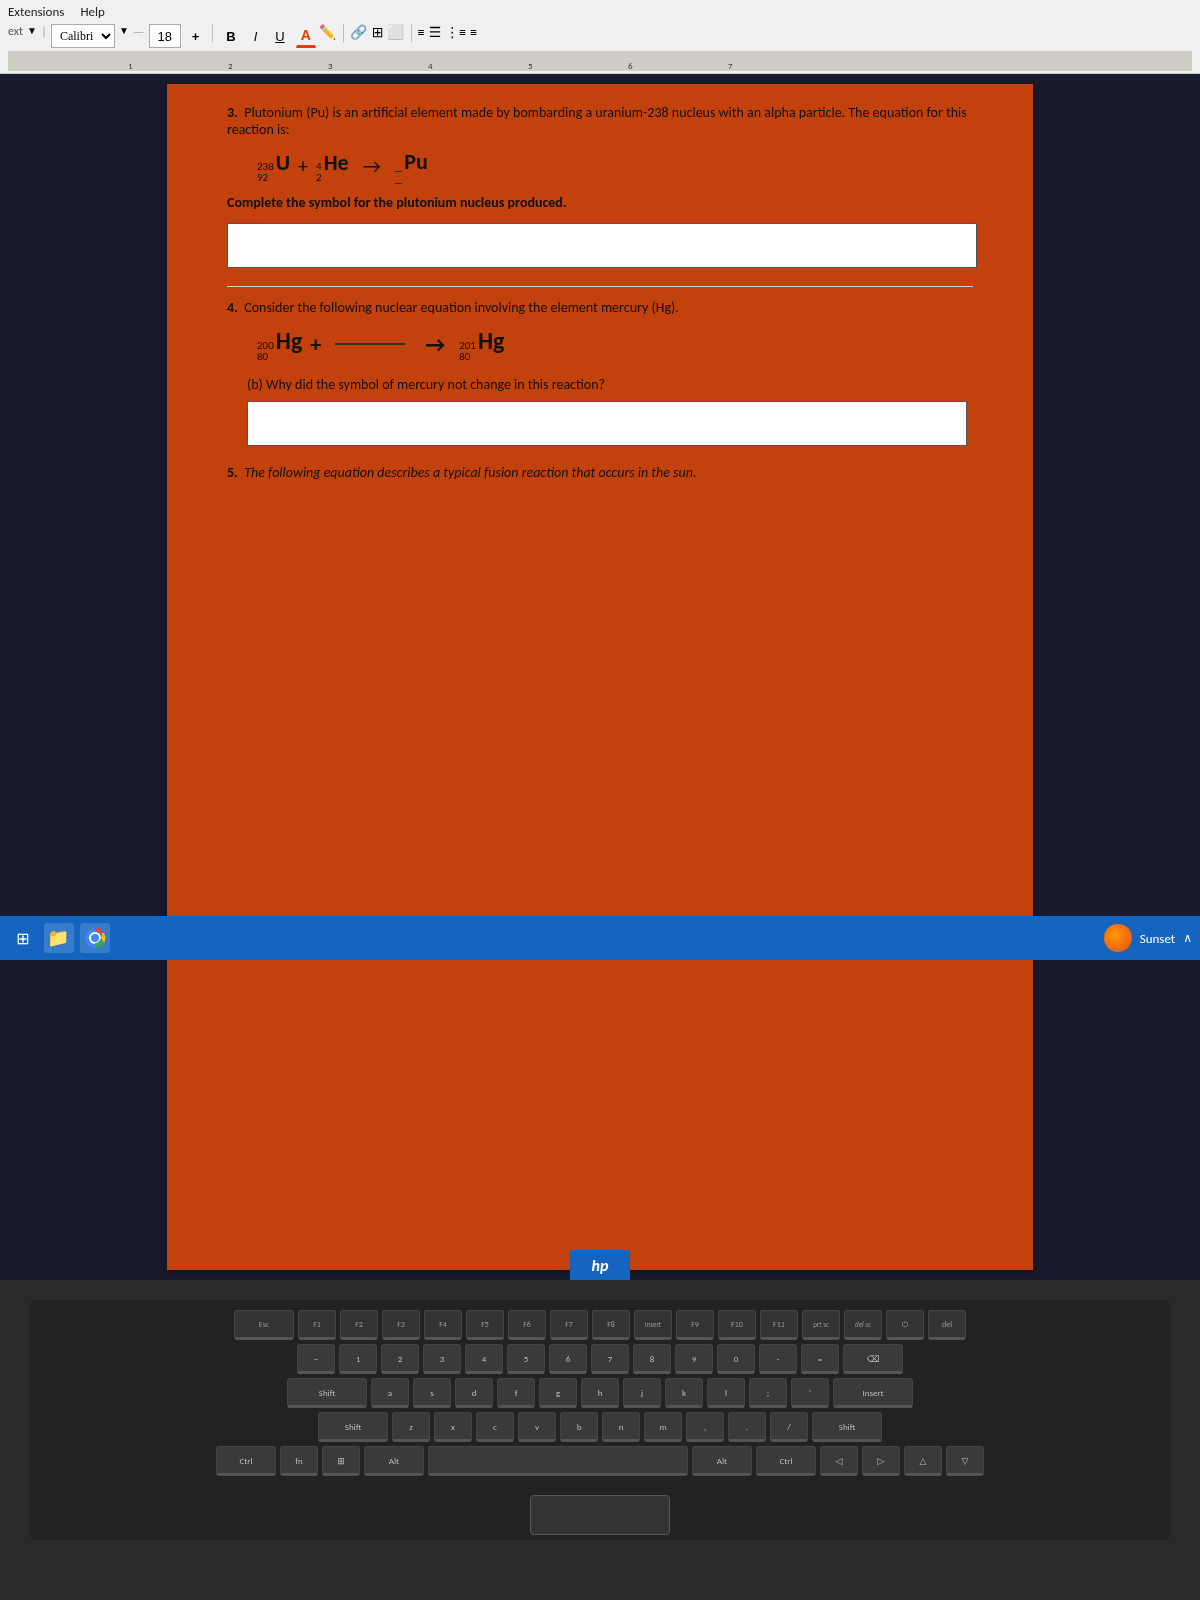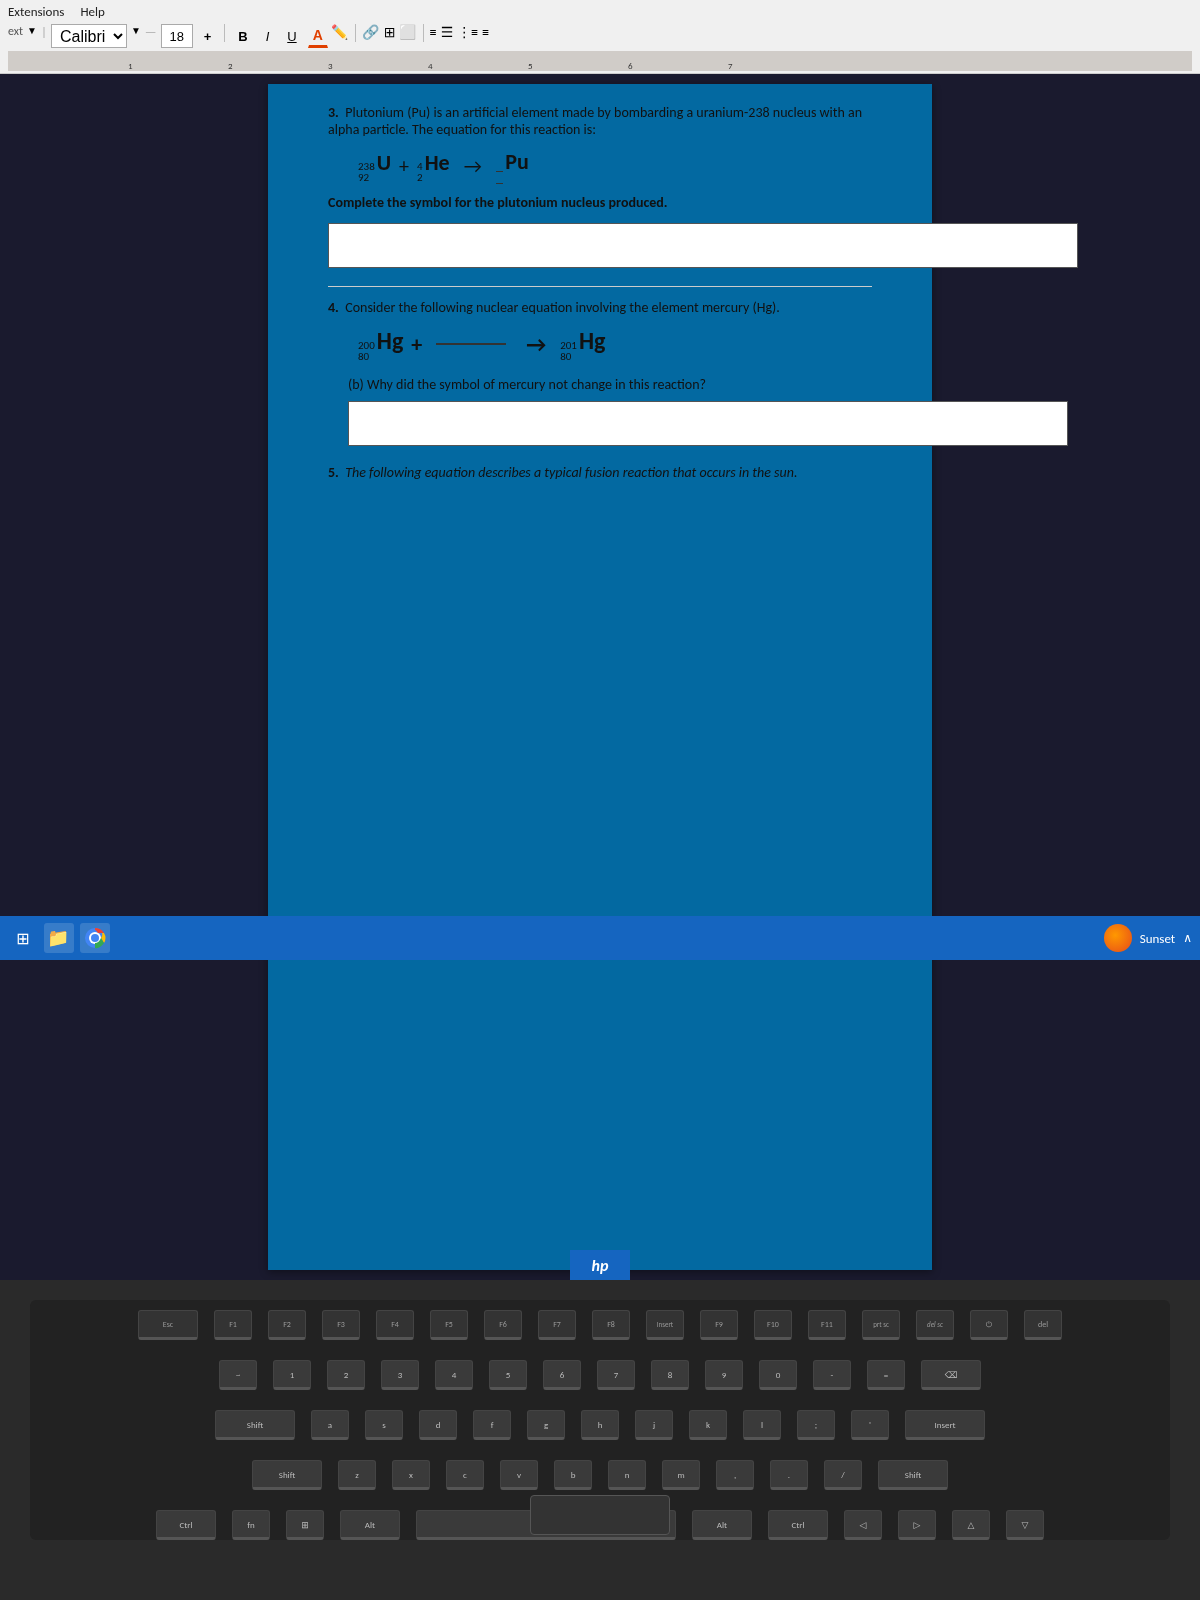--- a/index.html
+++ b/index.html
@@ -45,23 +45,24 @@
 
     .format-bar {
       display: flex;
       gap: 4px;
       padding: 3px 0;
       font-size: 13px;
     }
 
     .font-select {
       padding: 1px 4px;
-      font-size: 16px;
+      font-size: 12px;
       border: 1px solid #aaa;
       background: white;
+      font-family: Liberation Serif, serif;
     }
 
     .font-size-box {
       width: 32px;
       text-align: center;
       border: 1px solid #aaa;
       padding: 1px 2px;
       font-size: 13px;
     }
 
@@ -97,22 +98,22 @@
     .doc-area {
       background: #1a1a2e;
       flex: 1;
       overflow: hidden;
       display: flex;
       justify-content: center;
       padding: 10px 0;
     }
 
     .doc-page {
-      background: #0369a1;
-      width: 664px;
+      background: #c2410c;
+      width: 866px;
       min-height: 580px;
       padding: 20px 60px 20px 60px;
       font-size: 14px;
       color: #111;
       box-shadow: 0 2px 8px rgba(0,0,0,0.4);
     }
 
     .question {
       margin-bottom: 18px;
     }
@@ -249,22 +250,22 @@
       left: 30px;
       right: 30px;
       height: 240px;
       background: #222;
       border-radius: 6px;
       padding: 10px;
     }
 
     .key-row {
       display: flex;
-      gap: 16px;
-      margin-bottom: 20px;
+      gap: 4px;
+      margin-bottom: 4px;
       justify-content: center;
     }
 
     .key {
       background: #3a3a3a;
       border: 1px solid #444;
       border-bottom: 3px solid #555;
       border-radius: 3px;
       height: 30px;
       min-width: 28px;

